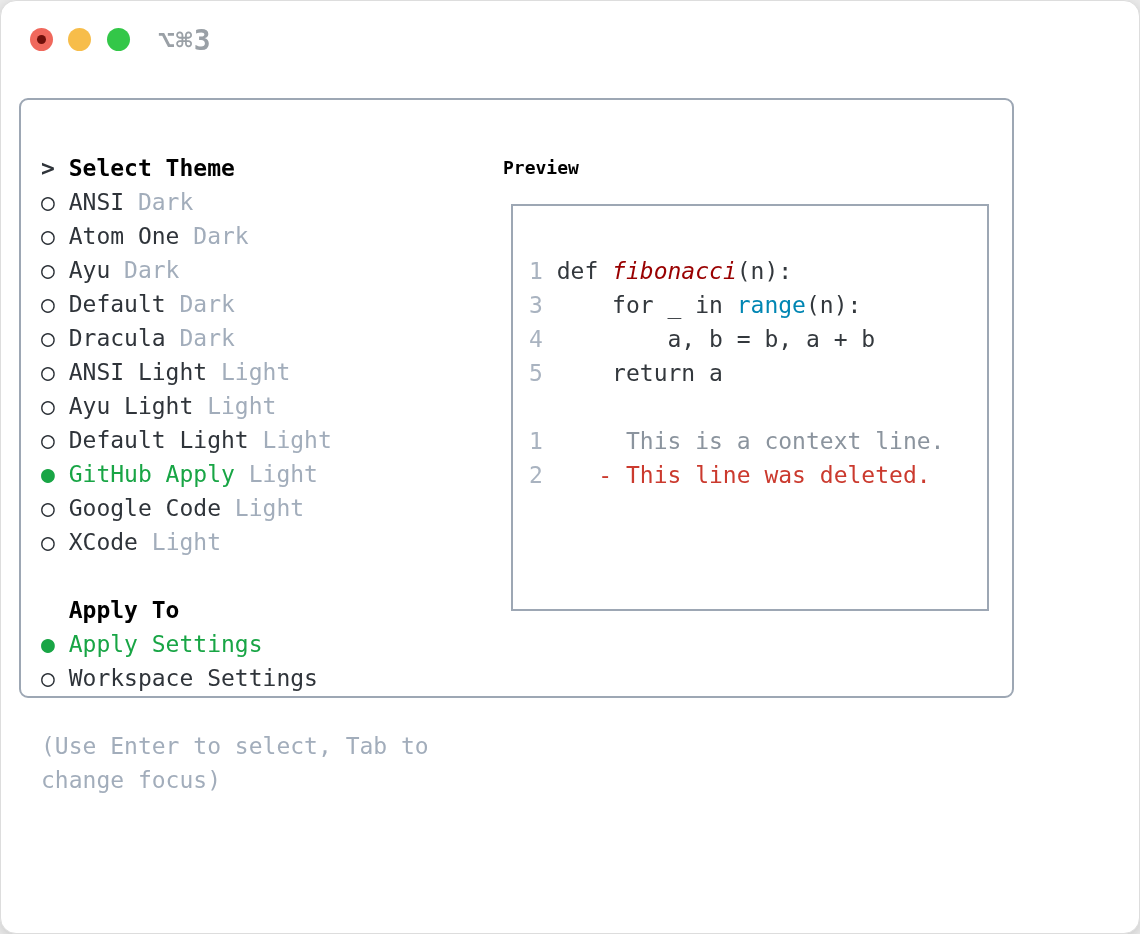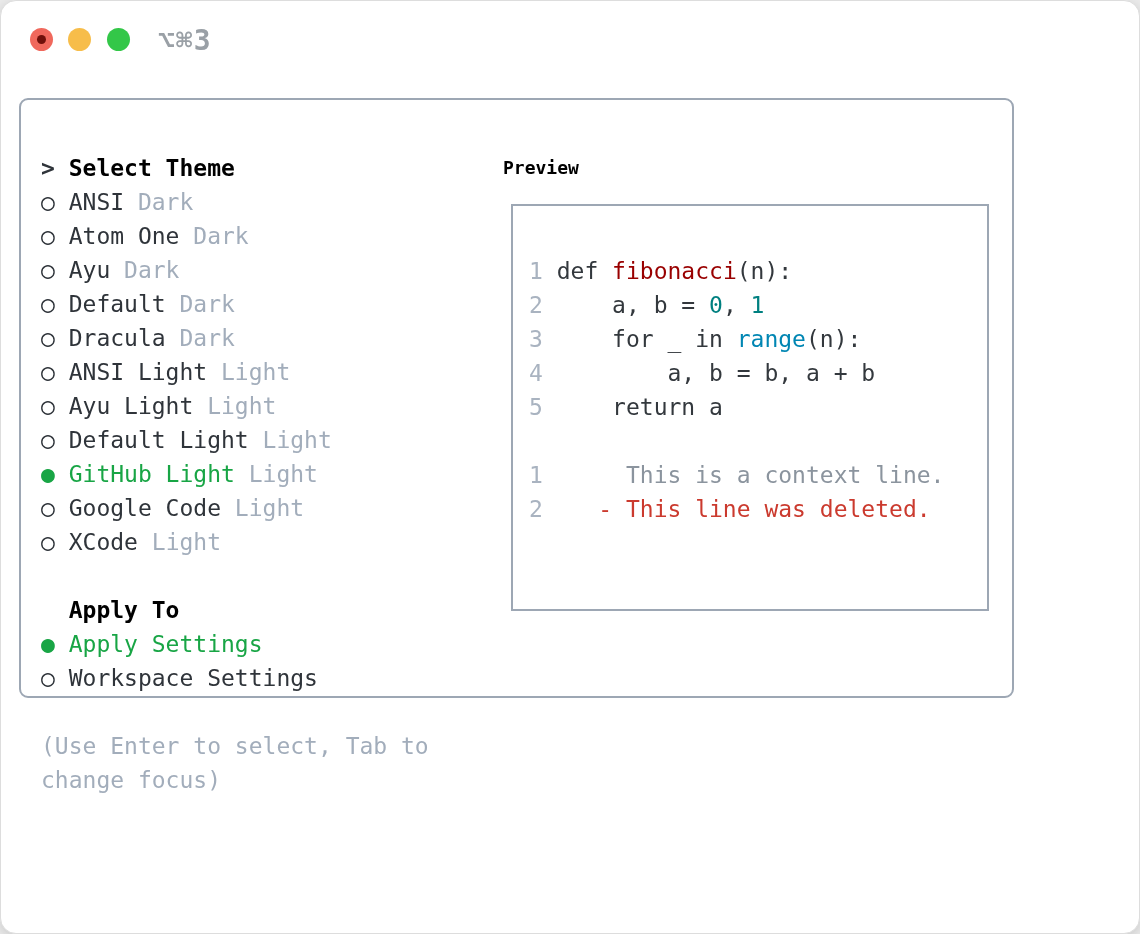--- a/index.html
+++ b/index.html
@@ -67,21 +67,21 @@
     position:absolute; left:490px; top:104px;
     width:478px; height:407px;
     border:2px solid var(--panel-border);
     box-sizing:border-box;
     padding:48px 0 0 16px;
     overflow:hidden;
   }
   .cline { height:34px; line-height:34px; font-size:23px; white-space:pre; color:var(--code-base); }
   .ln        { color:var(--code-linenum); }
   .t-base    { color:var(--code-base); }
-  .t-title   { color:var(--code-title); }
+  .t-title   { color:var(--code-title);font-style:italic; }
   .t-builtin { color:var(--code-builtin); }
   .t-number  { color:var(--code-number); }
   .t-context { color:var(--diff-context); }
   .t-deleted { color:var(--diff-deleted); }
   .t-added   { color:var(--diff-added); }
 </style>
 </head>
 <body>
 
 <div class="window">
@@ -100,40 +100,39 @@
       <div class="line hdr"><span class="marker hdr">&gt;</span><span>Select Theme</span></div>
 
       <div class="line item"><span class="marker">○</span><span class="label">ANSI</span><span class="suffix">Dark</span></div>
       <div class="line item"><span class="marker">○</span><span class="label">Atom One</span><span class="suffix">Dark</span></div>
       <div class="line item"><span class="marker">○</span><span class="label">Ayu</span><span class="suffix">Dark</span></div>
       <div class="line item"><span class="marker">○</span><span class="label">Default</span><span class="suffix">Dark</span></div>
       <div class="line item"><span class="marker">○</span><span class="label">Dracula</span><span class="suffix">Dark</span></div>
       <div class="line item"><span class="marker">○</span><span class="label">ANSI Light</span><span class="suffix">Light</span></div>
       <div class="line item"><span class="marker">○</span><span class="label">Ayu Light</span><span class="suffix">Light</span></div>
       <div class="line item"><span class="marker">○</span><span class="label">Default Light</span><span class="suffix">Light</span></div>
-      <div class="line item selected"><span class="marker">●</span><span class="label">GitHub Light</span><span class="suffix">Light</span></div>
+      <div class="line item selected"><span class="marker">●</span><span class="label">GitHub Apply</span><span class="suffix">Light</span></div>
       <div class="line item"><span class="marker">○</span><span class="label">Google Code</span><span class="suffix">Light</span></div>
       <div class="line item"><span class="marker">○</span><span class="label">XCode</span><span class="suffix">Light</span></div>
 
       <div class="spacer"></div>
 
       <div class="line hdr indent">Apply To</div>
       <div class="line item selected"><span class="marker">●</span><span class="label">Apply Settings</span></div>
       <div class="line item"><span class="marker">○</span><span class="label">Workspace Settings</span></div>
 
       <div class="spacer"></div>
 
       <div class="help">(Use Enter to select, Tab to change focus)</div>
     </div>
 
     <div class="preview-title">Preview</div>
 
     <div class="preview-box">
       <div class="cline"><span class="ln">1</span><span class="t-base"> def </span><span class="t-title">fibonacci</span><span class="t-base">(n):</span></div>
-      <div class="cline"><span class="ln">2</span><span class="t-base">     a, b = </span><span class="t-number">0</span><span class="t-base">, </span><span class="t-number">1</span></div>
       <div class="cline"><span class="ln">3</span><span class="t-base">     for _ in </span><span class="t-builtin">range</span><span class="t-base">(n):</span></div>
       <div class="cline"><span class="ln">4</span><span class="t-base">         a, b = b, a + b</span></div>
       <div class="cline"><span class="ln">5</span><span class="t-base">     return a</span></div>
       <div class="spacer"></div>
       <div class="cline"><span class="ln">1</span><span class="t-context">      This is a context line.</span></div>
       <div class="cline"><span class="ln">2</span><span class="t-deleted">    - This line was deleted.</span></div>
     </div>
 
   </div>
 </div>

